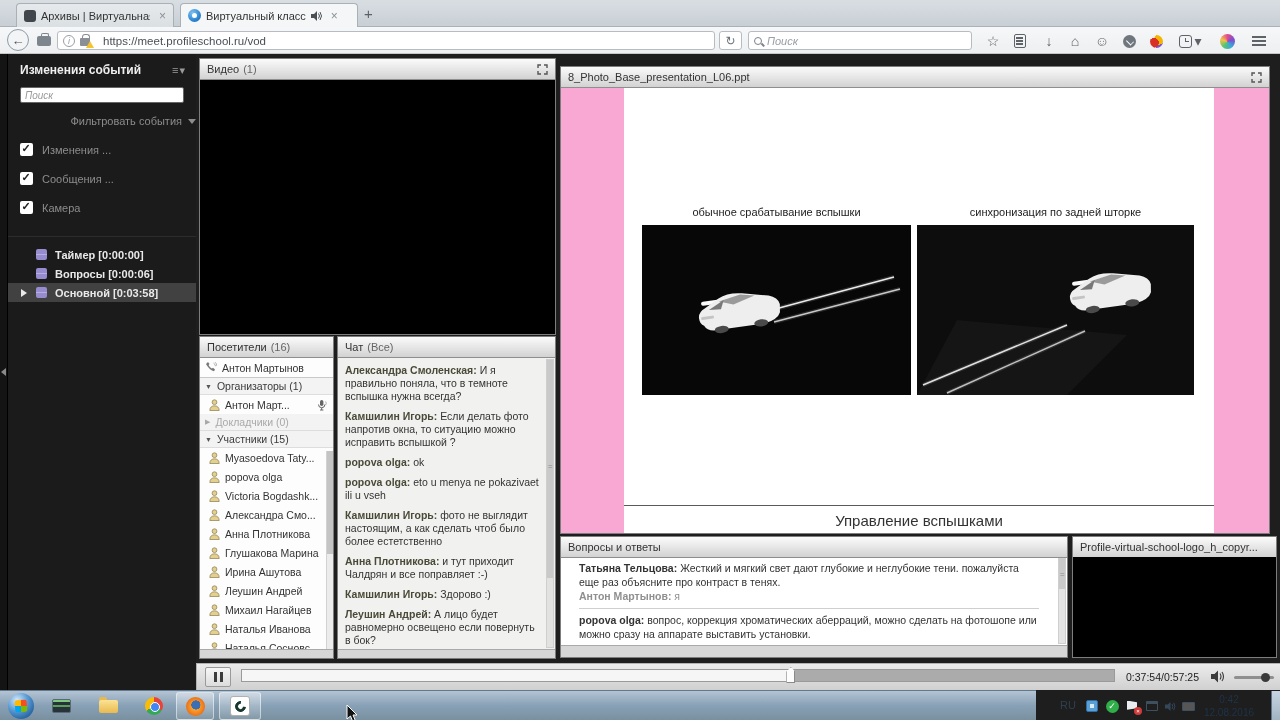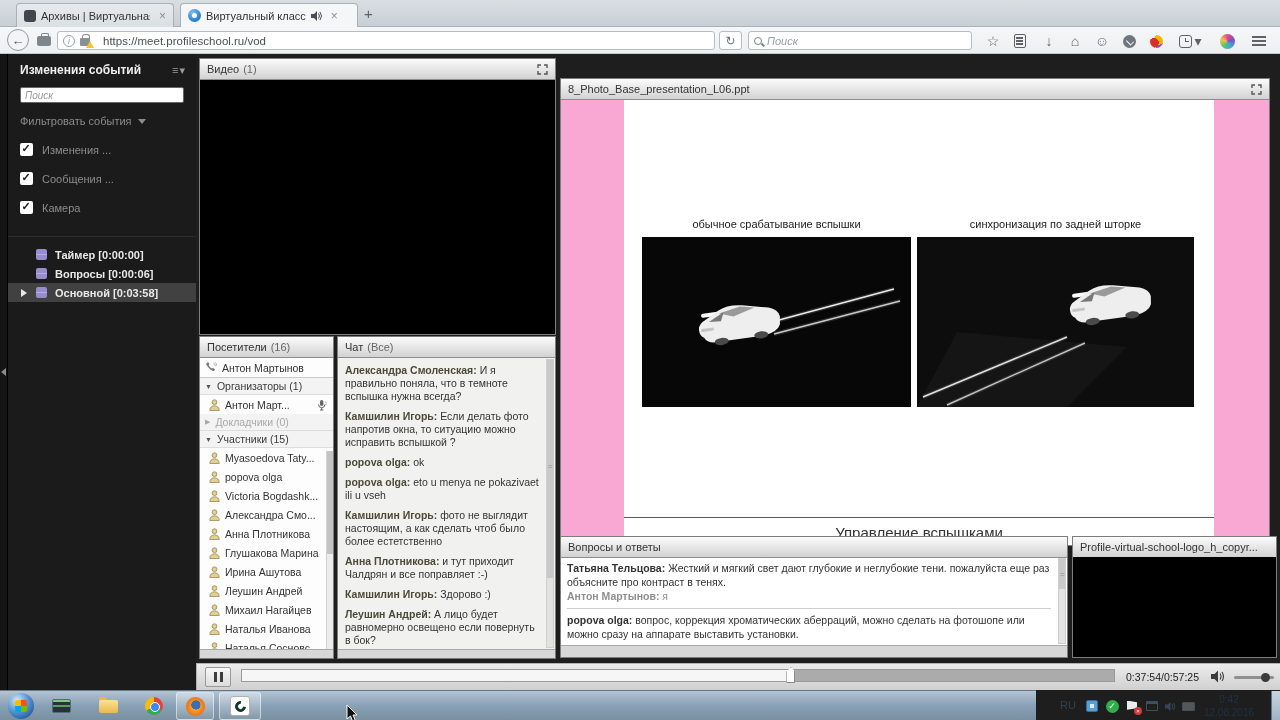--- a/index.html
+++ b/index.html
@@ -83,21 +83,21 @@
 
   
   .events-panel { position:absolute; left:8px; top:0; width:188px; height:636px; background:#1b1b1b; color:#8c8c8c; }
   .events-header { display:flex; align-items:center; padding:9px 10px 6px 12px; }
   .events-title { font-size:12px; font-weight:bold; color:#efefef; }
   .pod-menu { margin-left:auto; color:#9a9a9a; font-size:11px; letter-spacing:1px; }
   .events-search { display:block; margin:4px 0 0 12px; width:164px; height:16px; border:1px solid #666;
             border-radius:2px; font-family:"Liberation Sans",sans-serif; font-size:10px; font-style:italic;
             color:#666; padding:0 4px; background:#fff; }
   .events-search::placeholder { color:#9a9a9a; font-style:italic; }
-  .filter-row { margin:12px 0 0 12px; font-size:11px; color:#8c8c8c; display:flex; align-items:center; gap:6px; }
+  .filter-row { margin:12px 0 0 12px; font-size:11px; color:#8c8c8c; display:flex; align-items:center; gap:6px;justify-content:flex-end; }
   .tri-down { width:0; height:0; border-left:4px solid transparent; border-right:4px solid transparent;
             border-top:5px solid #8c8c8c; }
   .chk-row { display:flex; align-items:center; gap:9px; margin:16px 0 0 12px; font-size:11px; }
   .chk-box { width:13px; height:13px; background:#fff; border-radius:2px; position:relative; flex:none; }
   .chk-box::after { content:"✓"; position:absolute; left:1.5px; top:-1px; font-size:11px; color:#222; font-weight:bold; }
   .events-list { margin-top:22px; border-top:1px solid #2c2c2c; padding-top:8px; }
   .event-row { position:relative; height:19px; display:flex; align-items:center; gap:8px; padding-left:28px;
             font-size:11px; font-weight:bold; color:#e9e9e9; }
   .event-row.selected { background:#414141; }
   .event-ic { width:11px; height:11px; border-radius:2px; background:#968cce; flex:none;
@@ -137,36 +137,36 @@
   .chat-body { position:absolute; left:0; top:21px; right:10px; bottom:9px; overflow:hidden;
             padding:6px 4px 0 7px; font-size:10.5px; line-height:13px; color:#333; }
   .chat-msg { margin-bottom:7px; }
   .chat-msg b { color:#4a4a38; }
   .chat-msg b::after { content:": "; }
   .chat-scroll { position:absolute; right:1px; top:22px; bottom:10px; width:8px; background:#e2e2e0; border:1px solid #cfcfcf; }
   .chat-thumb { position:absolute; left:0; right:0; top:0; height:76%; background:#c9c9c9; }
   .chat-thumb::after { content:"="; position:absolute; left:1px; top:48%; font-size:8px; color:#8a8a8a; line-height:4px; }
 
   
-  .pres-pod { left:560px; top:24px; width:710px; height:468px; background:#747474; }
+  .pres-pod { left:560px; top:12px; width:710px; height:468px; background:#747474; }
   .pres-body { position:absolute; left:0; top:21px; right:0; bottom:0; background:#f9a8d4; }
   .slide { position:absolute; left:63px; top:0; width:590px; bottom:0; background:#fff; }
   .slide-label { position:absolute; top:118px; text-align:center; font-size:11px; color:#222; }
   .slide-label.l { left:18px;  width:269px; }
   .slide-label.r { left:293px; width:277px; }
   .photo { position:absolute; top:137px; height:170px; background:#070707; overflow:hidden; }
   .photo.l { left:18px;  width:269px; }
   .photo.r { left:293px; width:277px; background:#0d0d0d; }
   .slide-divider { position:absolute; left:0; right:0; top:417px; height:1px; background:#5a5a5a; }
   .slide-caption { position:absolute; left:0; right:0; top:424px; text-align:center; font-size:15px; color:#333; }
 
   
   .qa-pod { left:560px; top:482px; width:508px; height:122px; background:#fff; }
   .qa-body { position:absolute; left:0; top:20px; right:10px; bottom:12px; overflow:hidden;
-            padding:4px 6px; font-size:10.5px; line-height:14px; color:#333; }
+            padding:4px 18px; font-size:10.5px; line-height:14px; color:#333; }
   .qa-entry b { color:#333; }
   .qa-entry b::after { content:": "; }
   .qa-entry.muted, .qa-entry.muted b { color:#8f8f8f; }
   .qa-entry.divided { border-top:1px solid #cfcfcf; margin-top:5px; padding-top:4px; }
   .qa-scroll { position:absolute; right:1px; top:21px; bottom:13px; width:8px; background:#e4e4e4; border:1px solid #cfcfcf; }
   .qa-thumb { position:absolute; left:0; right:0; top:0; height:30px; background:#c9c9c9; }
   .qa-thumb::after { content:"="; position:absolute; left:1px; top:11px; font-size:8px; color:#8a8a8a; }
   .qa-pod .pod-footer { height:12px; }
 
   

